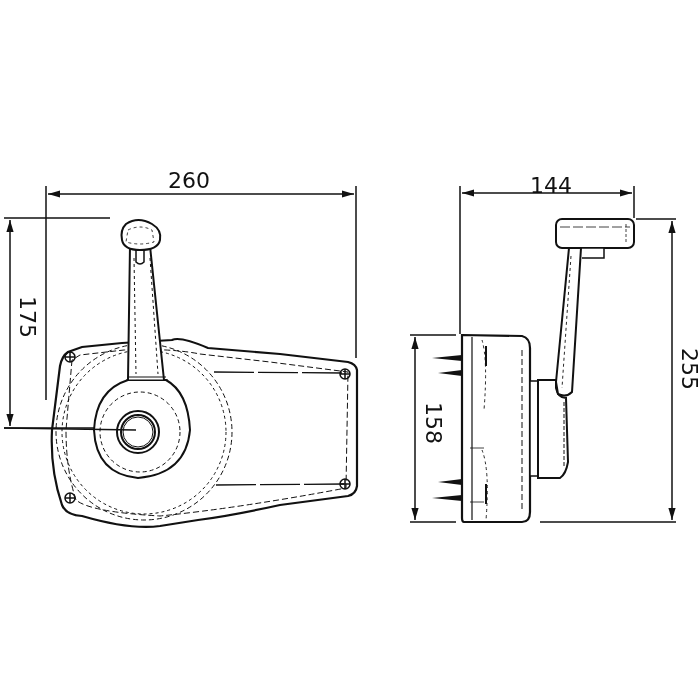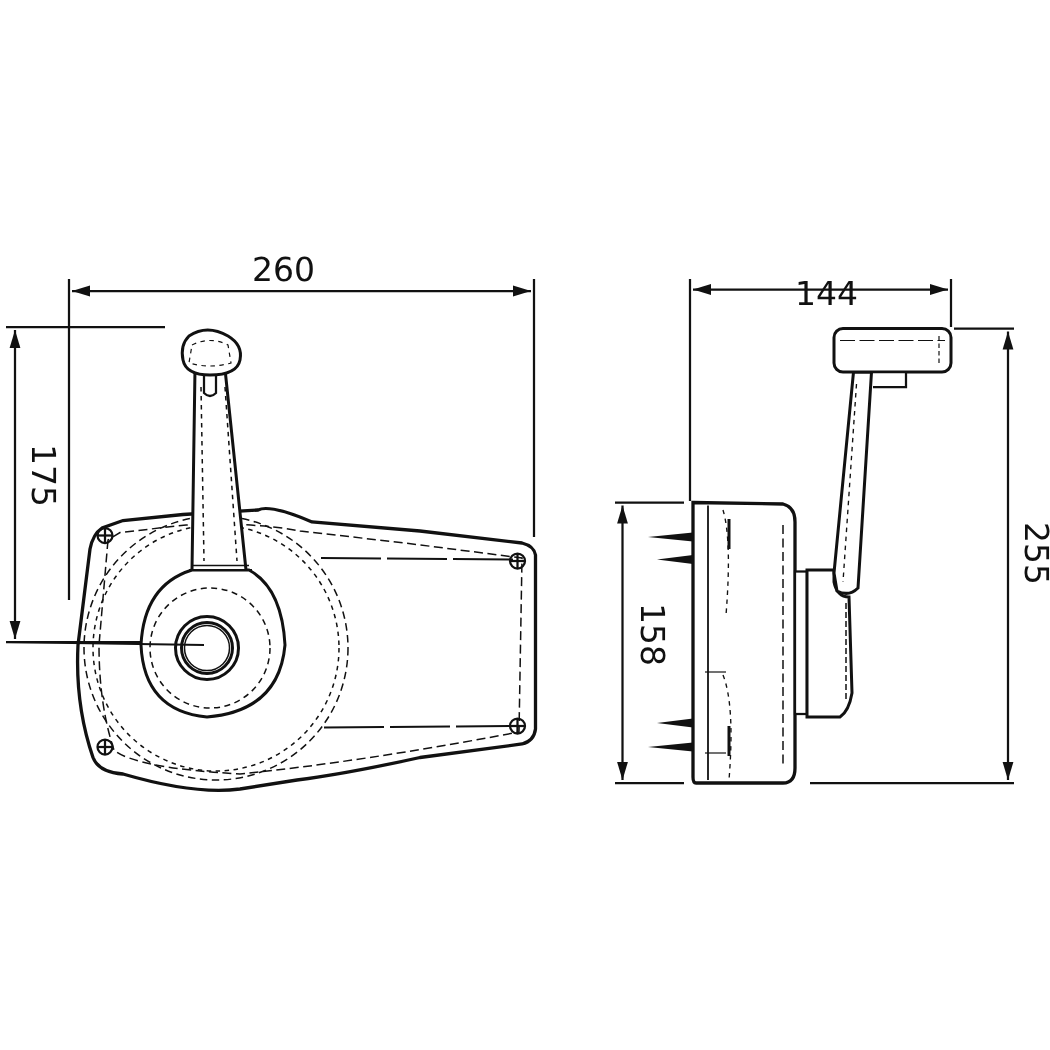--- a/index.html
+++ b/index.html
@@ -129,15 +129,15 @@
 
     <rect x="556" y="219" width="78" height="29" rx="6" stroke-width="2" fill="#fff"></rect>
     <line x1="560" y1="227" x2="630" y2="227" stroke-width="0.8" stroke-dasharray="10 3"></line>
     <line x1="626" y1="224" x2="626" y2="244" stroke-width="0.8" stroke-dasharray="3 2"></line>
     <path d="M582,248 L604,248 L604,258 L582,258" stroke-width="1.5" fill="#fff"></path>
   </g>
 </svg>
 
 <div class="dim-label" style="left:168px; top:170px;">260</div>
 <div class="dim-label rot-ccw" style="left:6px; top:306px;">175</div>
-<div class="dim-label" style="left:530px; top:186px;">144</div>
+<div class="dim-label" style="left:530px; top:175px;">144</div>
 <div class="dim-label rot-ccw" style="left:412px; top:412px;">158</div>
 <div class="dim-label rot-ccw" style="left:668px; top:358px;">255</div>
 
 </body></html>

